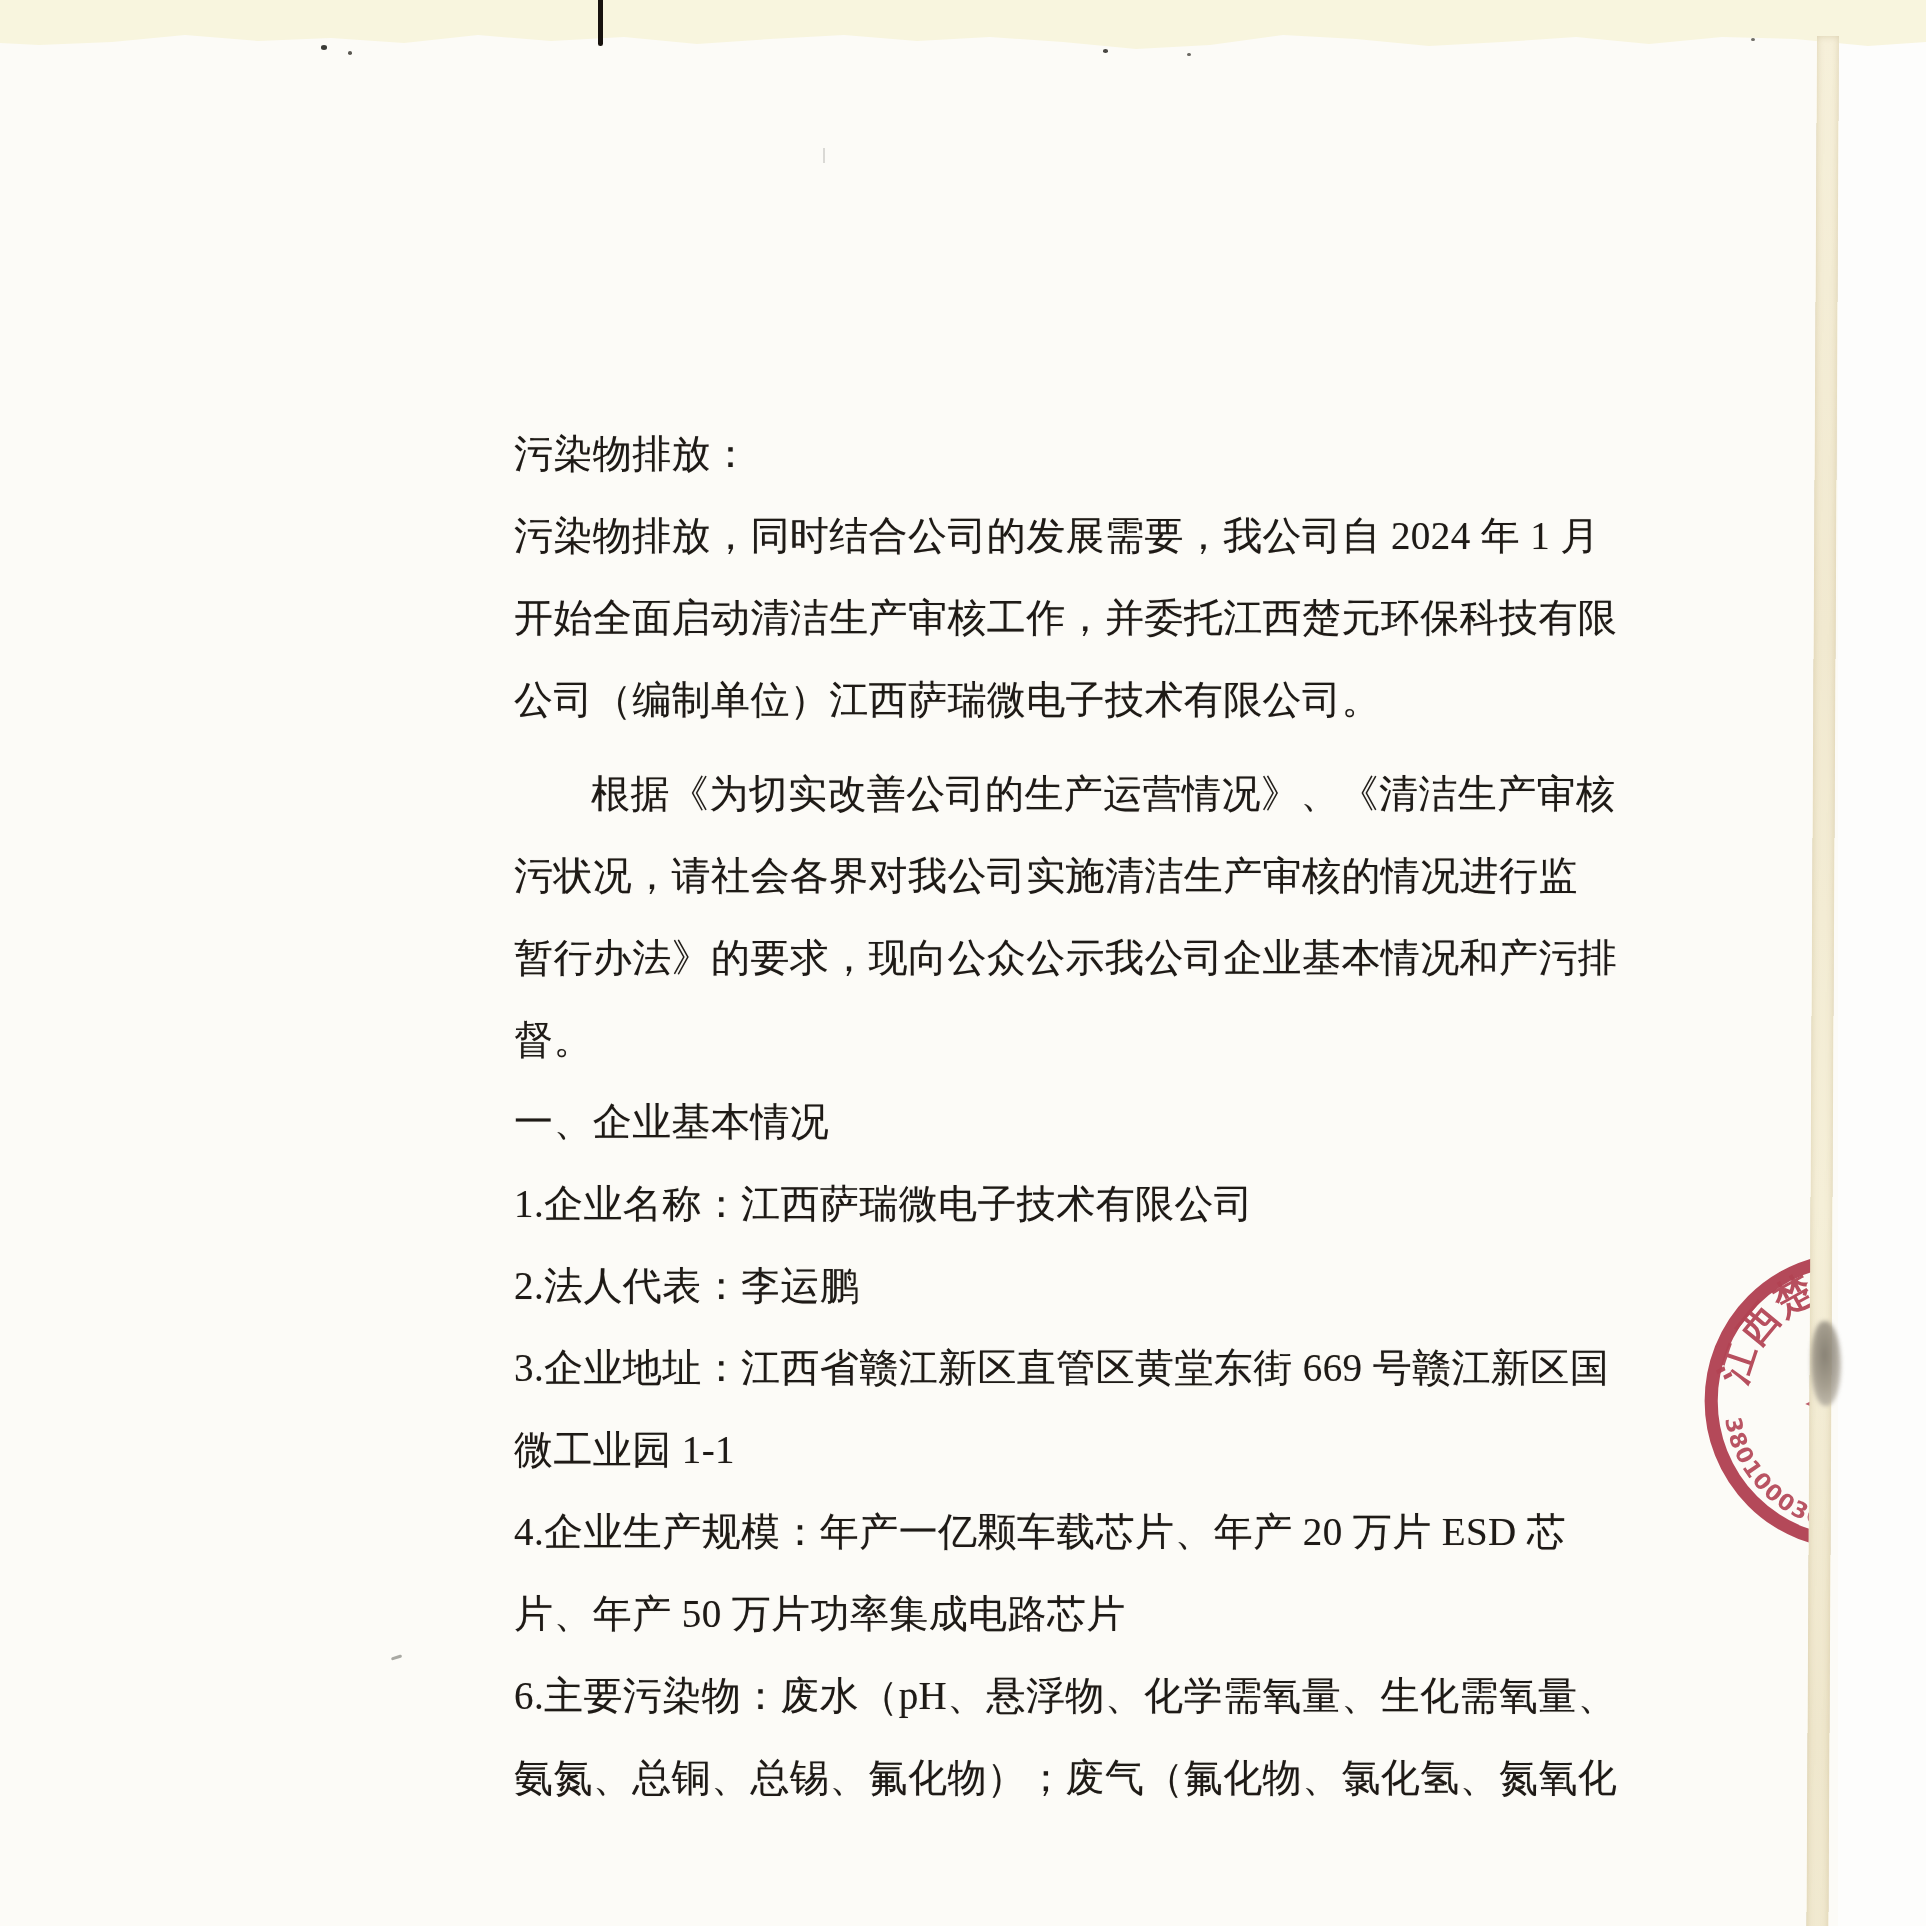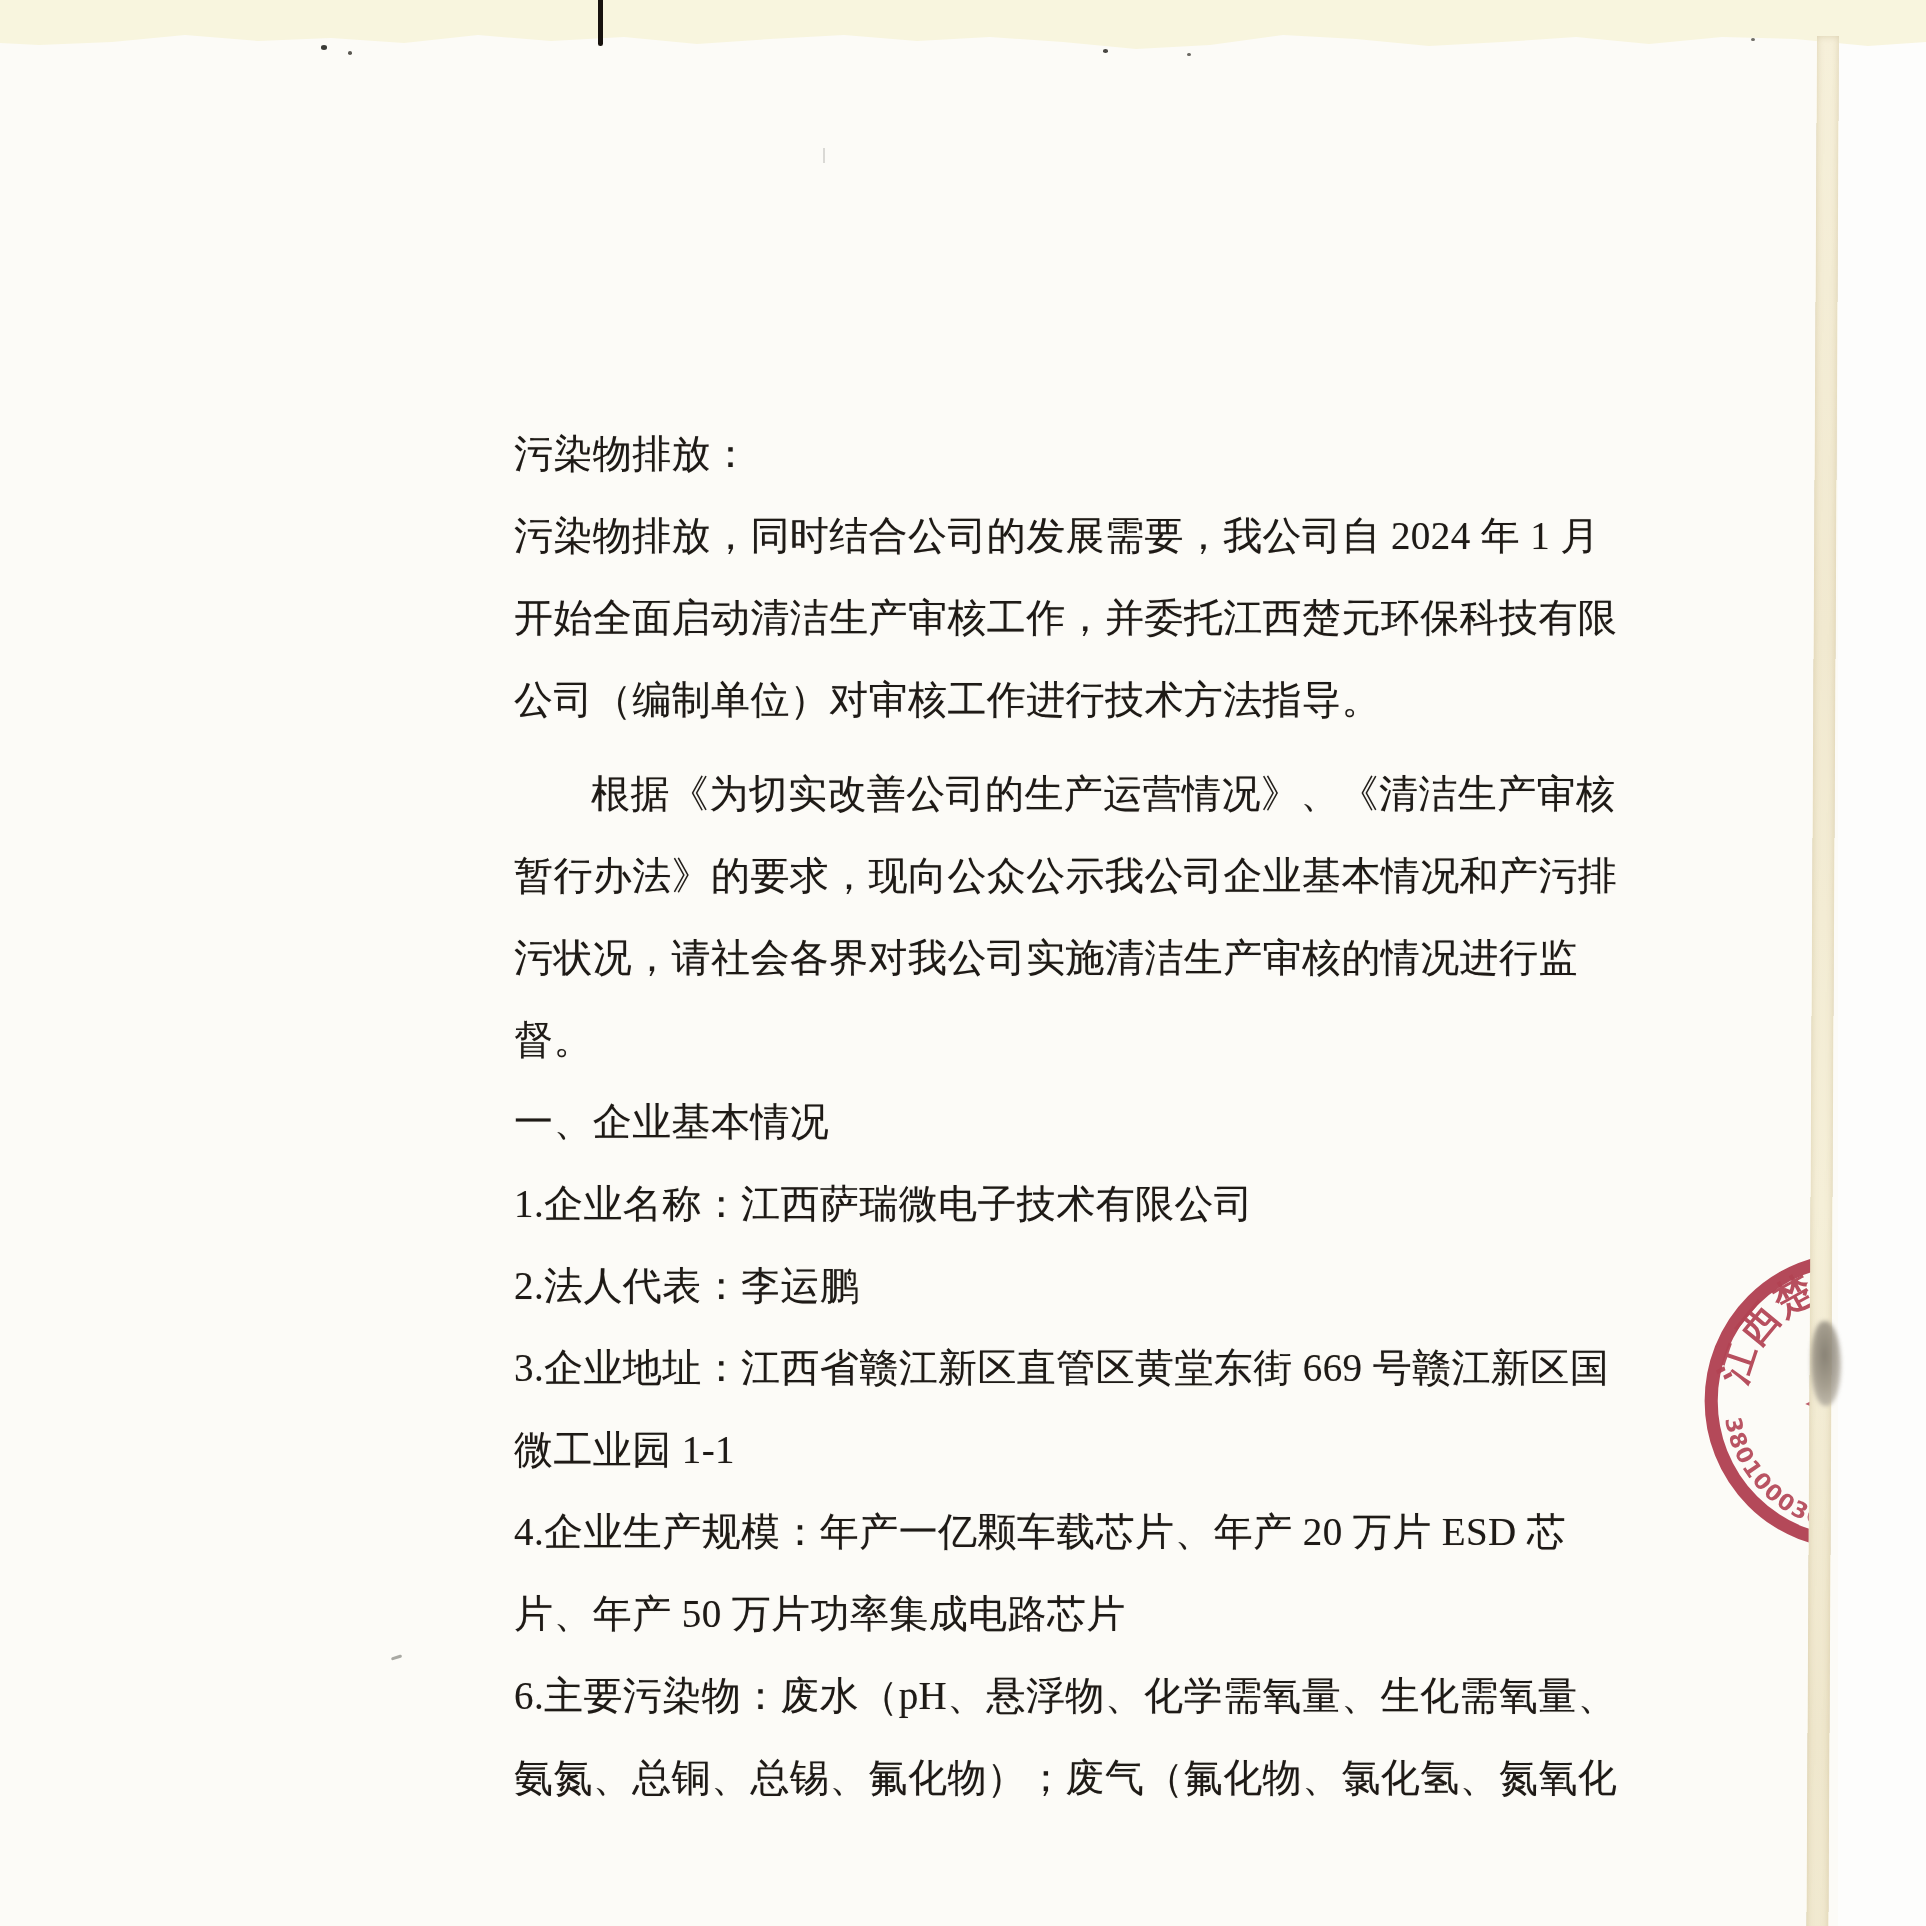--- a/index.html
+++ b/index.html
@@ -64,24 +64,24 @@
   <div class="speck" style="left:1187px;top:53px;width:3.5px;height:3.1px;background:#6a6862;"></div>
   <div class="speck" style="left:1751px;top:38px;width:3.9px;height:3.1px;background:#6f6d66;"></div>
   <div class="dash" style="left:391px;top:1656px;width:10.8px;height:2.7px;transform:rotate(-18deg);border-radius:1.5px;"></div>
   <div class="dash" style="left:823px;top:148px;width:1.5px;height:14.6px;opacity:.35;"></div>
 
 
   <div class="content">
     <div class="ln">污染物排放：</div>
     <div class="ln">污染物排放，同时结合公司的发展需要，我公司自 2024 年 1 月</div>
     <div class="ln">开始全面启动清洁生产审核工作，并委托江西楚元环保科技有限</div>
-    <div class="ln">公司（编制单位）对审核工作进行技术方法指导。</div>
+    <div class="ln">公司（编制单位）江西萨瑞微电子技术有限公司。</div>
     <div class="ln ind sp">根据《为切实改善公司的生产运营情况》、《清洁生产审核</div>
+    <div class="ln">污状况，请社会各界对我公司实施清洁生产审核的情况进行监</div>
     <div class="ln">暂行办法》的要求，现向公众公示我公司企业基本情况和产污排</div>
-    <div class="ln">污状况，请社会各界对我公司实施清洁生产审核的情况进行监</div>
     <div class="ln">督。</div>
     <div class="ln">一、企业基本情况</div>
     <div class="ln">1.企业名称：江西萨瑞微电子技术有限公司</div>
     <div class="ln">2.法人代表：李运鹏</div>
     <div class="ln">3.企业地址：江西省赣江新区直管区黄堂东街 669 号赣江新区国</div>
     <div class="ln">微工业园 1-1</div>
     <div class="ln">4.企业生产规模：年产一亿颗车载芯片、年产 20 万片 ESD 芯</div>
     <div class="ln">片、年产 50 万片功率集成电路芯片</div>
     <div class="ln">6.主要污染物：废水（pH、悬浮物、化学需氧量、生化需氧量、</div>
     <div class="ln">氨氮、总铜、总锡、氟化物）；废气（氟化物、氯化氢、氮氧化</div>

